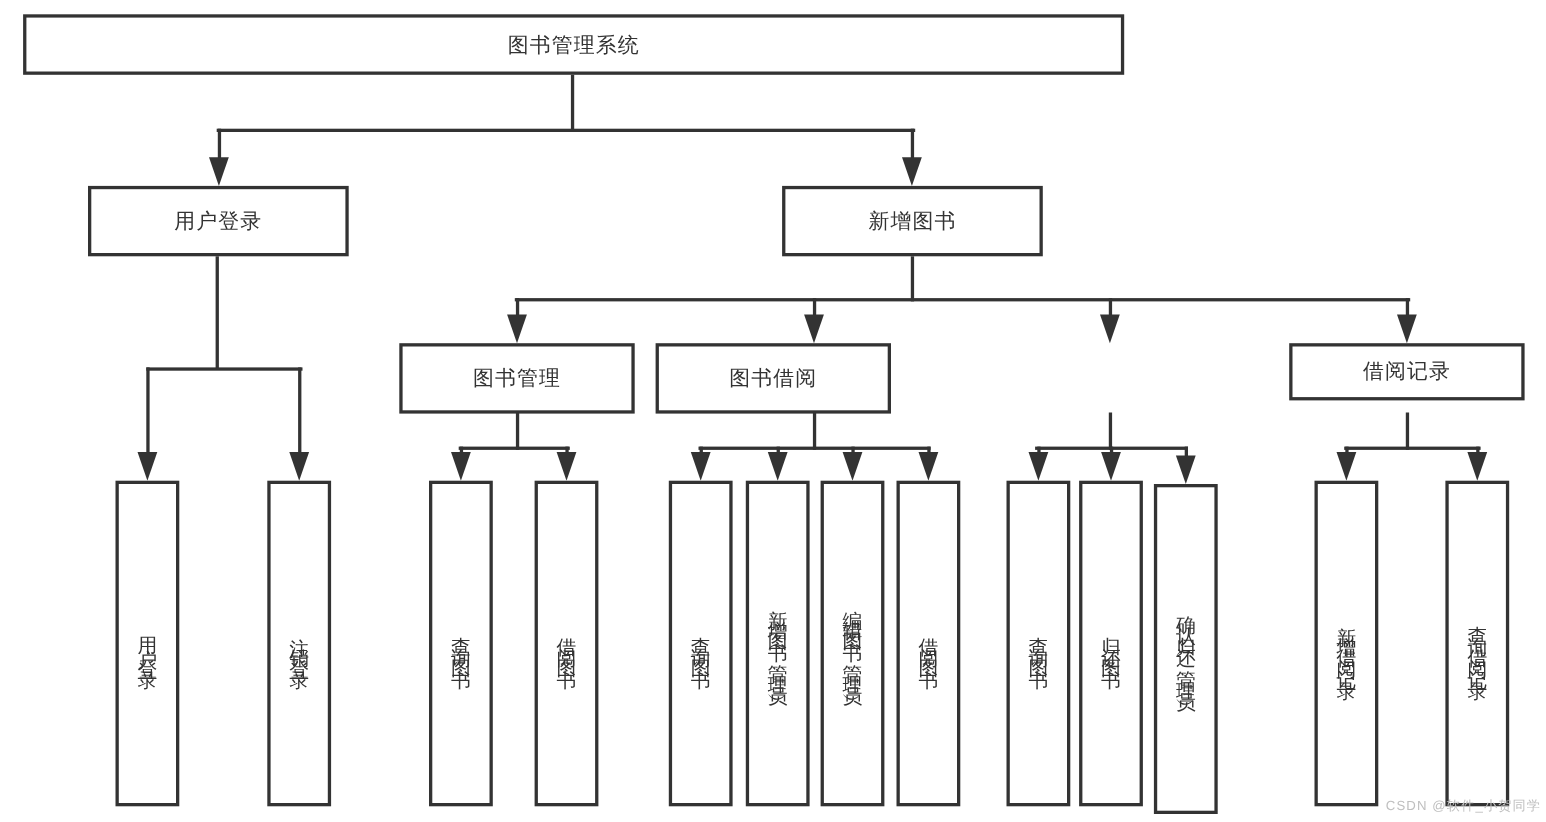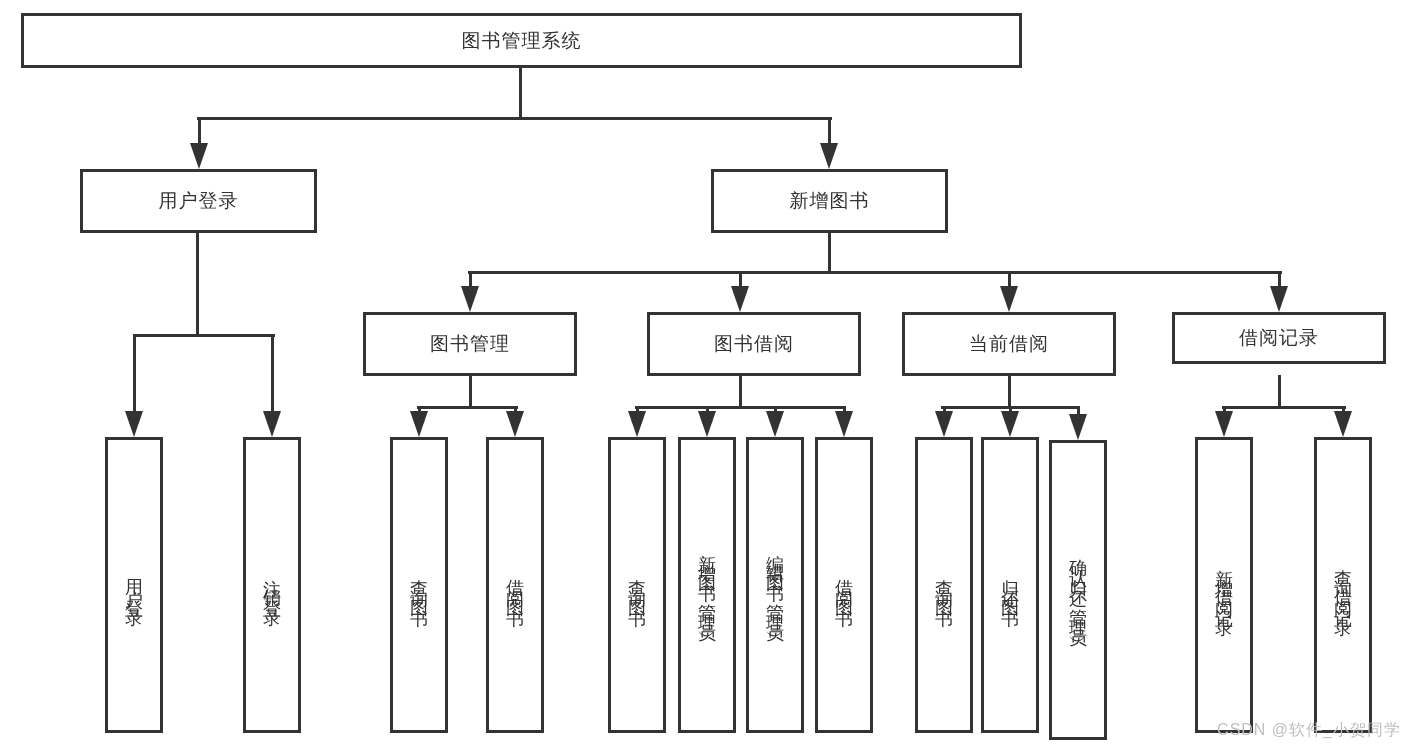--- a/index.html
+++ b/index.html
@@ -31,21 +31,21 @@
   .vline{position:absolute;width:3px;background:var(--line);}
   .hline{position:absolute;height:3px;background:var(--line);}
   .arrowhead{
     position:absolute;width:0;height:0;
     border-left:9px solid transparent;
     border-right:9px solid transparent;
     border-top:26px solid var(--line);
   }
   .watermark{
     position:absolute;right:4px;bottom:6px;
-    font-size:16px;color:var(--watermark);
+    font-size:12px;color:var(--watermark);
     letter-spacing:1px;z-index:10;white-space:nowrap;
   }
 </style>
 </head>
 <body>
 
 <div class="stage">
 
   <div class="box hbox" style="left:21px;top:13px;width:1001px;height:55px;">
     <span>图书管理系统</span>
@@ -79,25 +79,22 @@
   <div class="vline" style="left:739px;top:271px;height:22px;"></div>
   <div class="arrowhead" style="left:731px;top:286px;"></div>
   <div class="vline" style="left:1008px;top:271px;height:22px;"></div>
   <div class="arrowhead" style="left:1000px;top:286px;"></div>
   <div class="vline" style="left:1278px;top:271px;height:22px;"></div>
   <div class="arrowhead" style="left:1270px;top:286px;"></div>
 
   <div class="box hbox" style="left:363px;top:312px;width:214px;height:64px;">
     <span>图书管理</span>
   </div>
-  <div class="box hbox" style="left:647px;top:312px;width:214px;height:64px;">
+  <div class="box hbox" style="left:596px;top:312px;width:214px;height:64px;">
     <span>图书借阅</span>
-  </div>
-  <div class="box hbox" style="left:902px;top:312px;width:214px;height:64px;">
-    <span>当前借阅</span>
   </div>
   <div class="box hbox" style="left:1172px;top:312px;width:214px;height:52px;">
     <span>借阅记录</span>
   </div>
 
   <div class="vline" style="left:469px;top:375px;height:34px;"></div>
   <div class="hline" style="left:417px;top:406px;width:101px;"></div>
   <div class="vline" style="left:418px;top:406px;height:12px;"></div>
   <div class="arrowhead" style="left:410px;top:411px;"></div>
   <div class="vline" style="left:514px;top:406px;height:12px;"></div>

